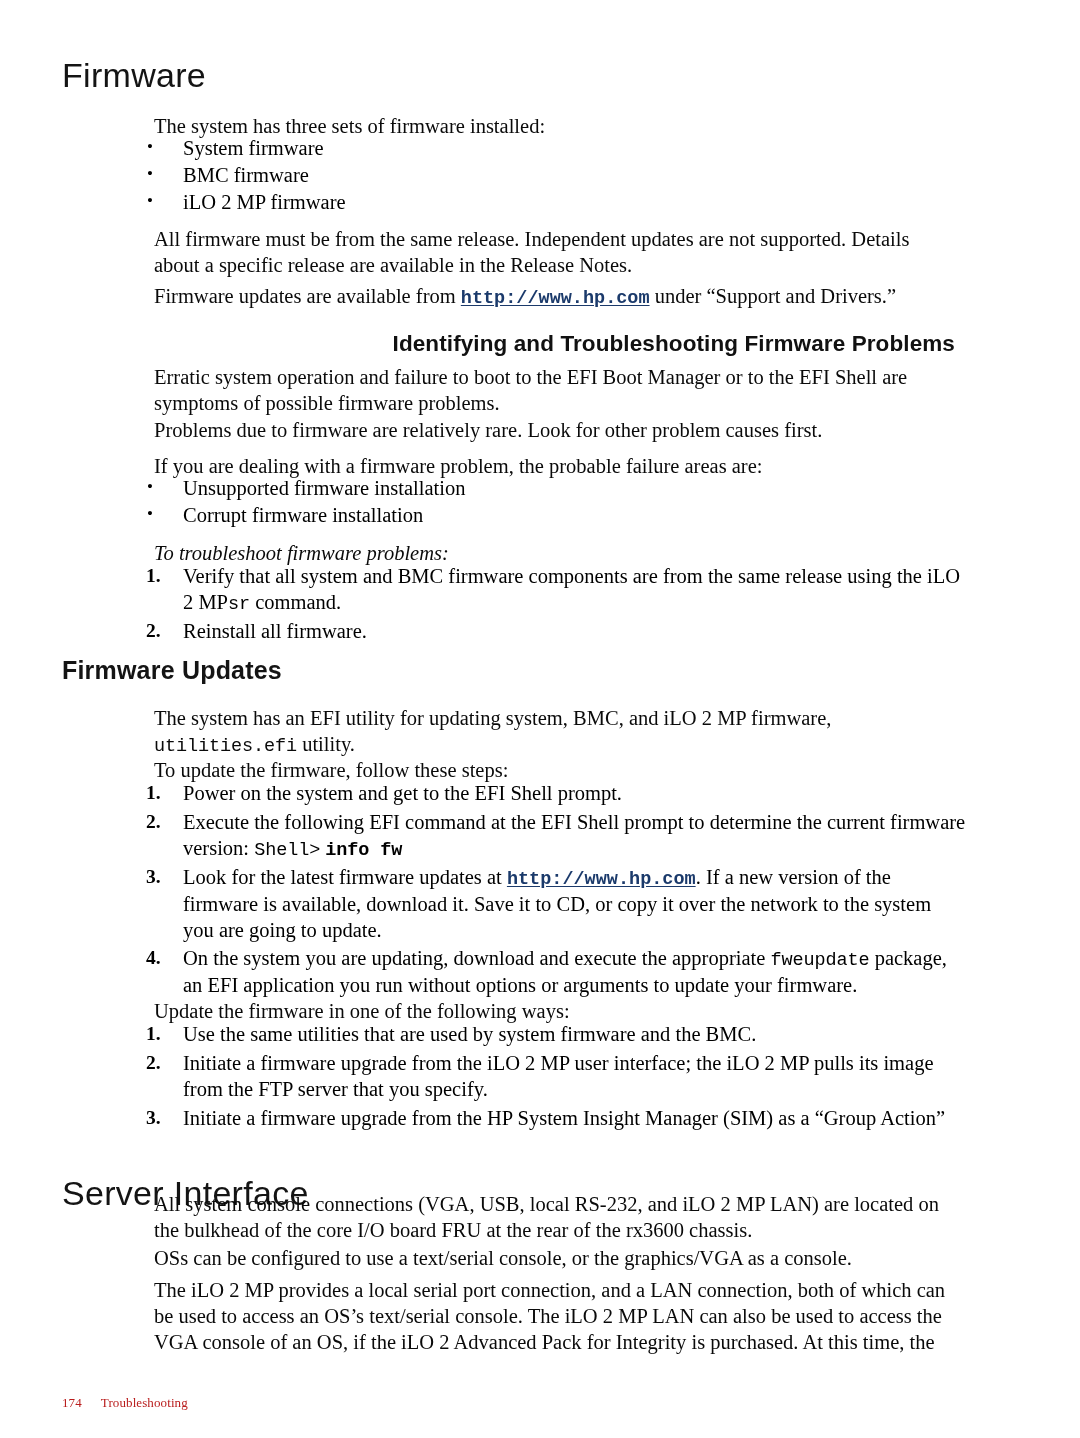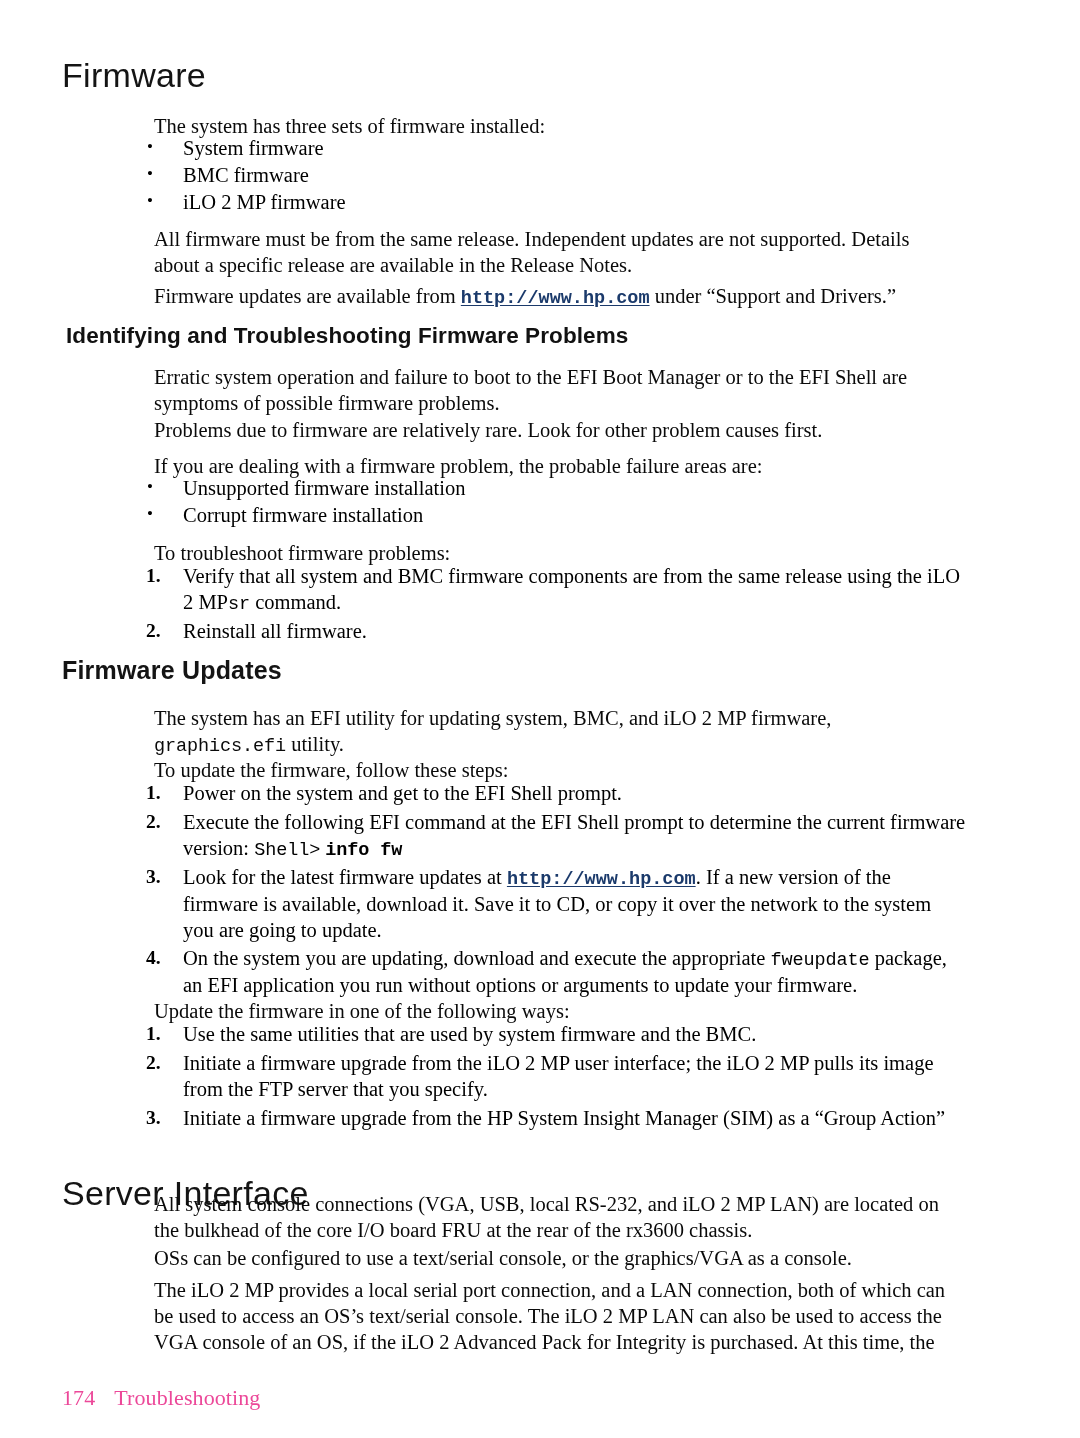--- a/index.html
+++ b/index.html
@@ -25,22 +25,23 @@
     color: #141414;
     margin: 0;
     line-height: 1.12;
   }
   .h2 {
     font-family: "Liberation Sans", "DejaVu Sans", sans-serif;
     font-weight: 700;
     font-size: 22.5px;
     letter-spacing: 0.1px;
     color: #111111;
-    margin: 4px;
+    margin: 12px;
     line-height: 1.2;
+    text-align: right;
   }
   .h3 {
     font-family: "Liberation Sans", "DejaVu Sans", sans-serif;
     font-weight: 700;
     font-size: 25px;
     letter-spacing: 0.2px;
     color: #141414;
     margin: 0;
     line-height: 1.15;
   }
@@ -112,22 +113,22 @@
     font-size: 18.5px;
     font-weight: 700;
     text-decoration: underline;
     text-underline-offset: 2px;
   }
   
   .footer {
     position: absolute;
     left: 62px;
     bottom: 27px;
-    font-size: 22px;
-    color: #ec4899;
+    font-size: 13px;
+    color: #b91c1c;
     letter-spacing: 0.1px;
   }
   .footer .pgnum { margin-right: 19px; }
 </style>
 </head>
 <body>
 
 <div class="page">
 
   <div class="head-col" style="top: 56px;">
@@ -185,21 +186,21 @@
         <span class="bullet-mark">•</span>
         <span>Unsupported firmware installation</span>
       </li>
       <li>
         <span class="bullet-mark">•</span>
         <span>Corrupt firmware installation</span>
       </li>
     </ul>
   </div>
 
-  <div class="body-col" style="top: 533px;">
+  <div class="body-col" style="top: 533px; font-style: italic;">
     <p class="para">To troubleshoot firmware problems:</p>
   </div>
 
   <div class="body-col" style="top: 564px;">
     <ol class="steps">
       <li>
         <span class="num-mark">1.</span>
         <span>Verify that all system and BMC firmware components are from the same release using the iLO 2 MP</span><code class="mono">sr</code><span> command.</span>
       </li>
       <li>
@@ -207,21 +208,21 @@
         <span>Reinstall all firmware.</span>
       </li>
     </ol>
   </div>
 
   <div class="head-col" style="top: 656px;">
     <h3 class="h3">Firmware Updates</h3>
   </div>
 
   <div class="body-col" style="top: 698px;">
-    <p class="para"><span>The system has an EFI utility for updating system, BMC, and iLO 2 MP firmware, </span><code class="mono">graphics.efi</code><span> utility.</span></p>
+    <p class="para"><span>The system has an EFI utility for updating system, BMC, and iLO 2 MP firmware, </span><code class="mono">utilities.efi</code><span> utility.</span></p>
   </div>
 
   <div class="body-col" style="top: 750px;">
     <p class="para">To update the firmware, follow these steps:</p>
   </div>
 
   <div class="body-col" style="top: 781px;">
     <ol class="steps">
       <li>
         <span class="num-mark">1.</span>

